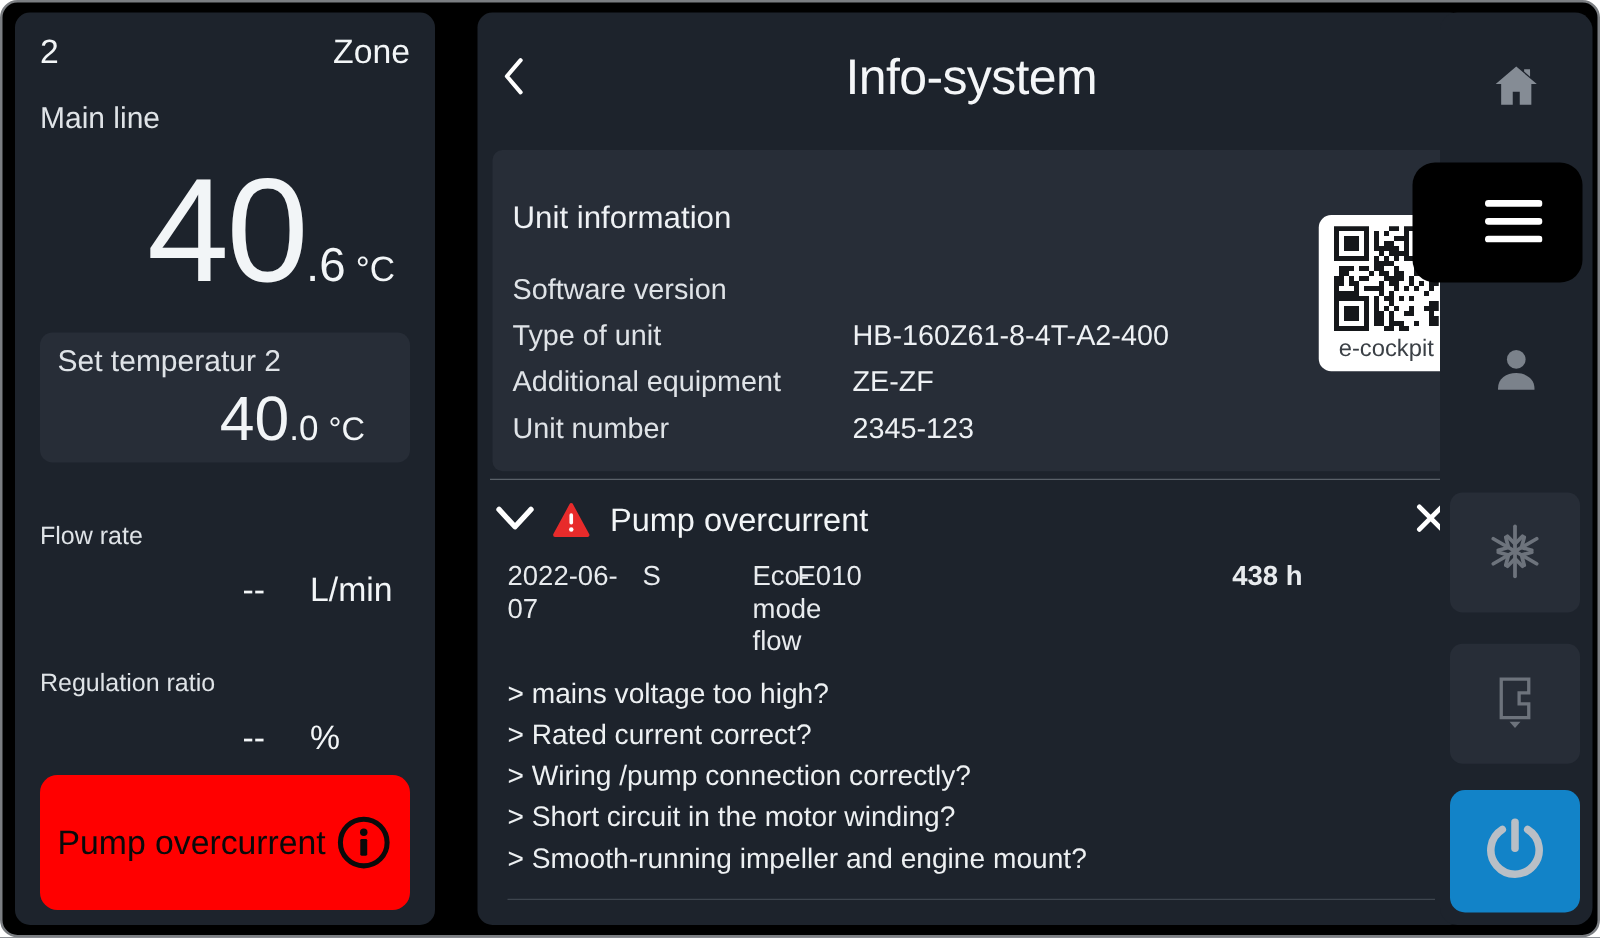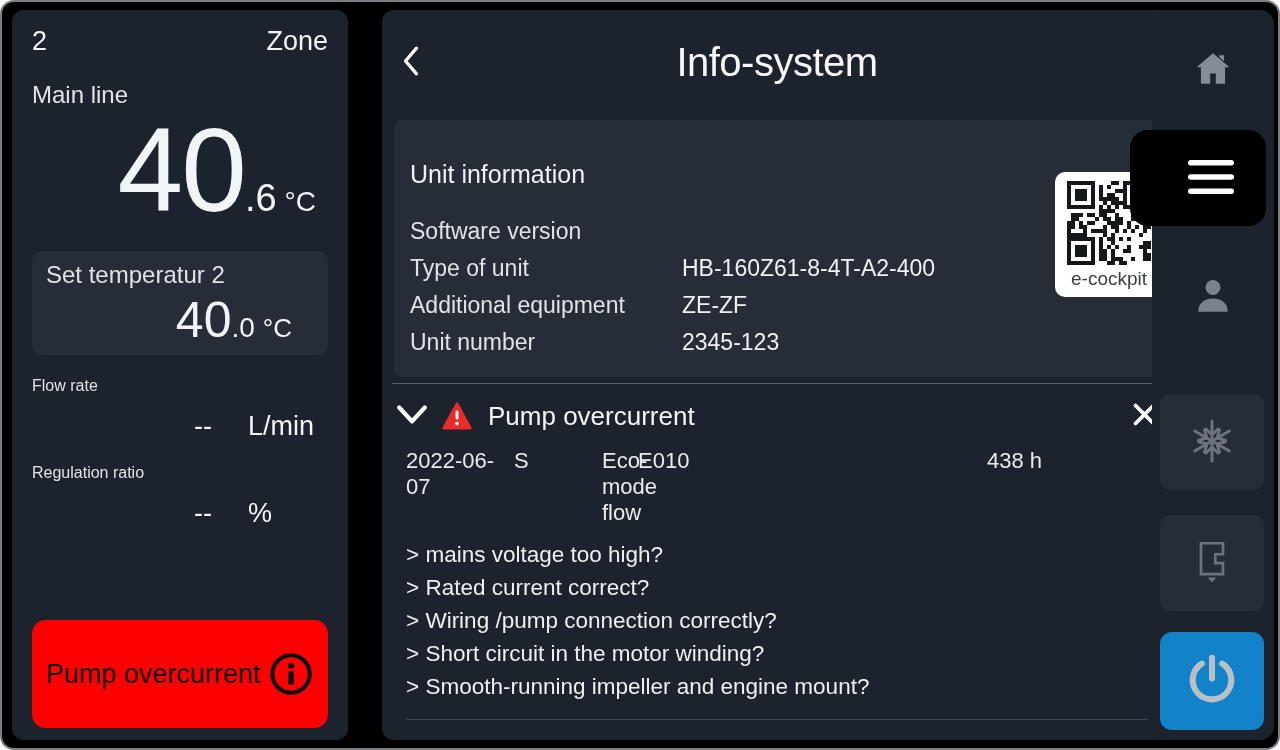--- a/index.html
+++ b/index.html
@@ -10,31 +10,31 @@
   body{background:#fff; font-family:"Liberation Sans", sans-serif; color:var(--txt);}
   .screen{position:relative; width:1280px; height:750px; background:#000;
     border:2px solid #7b7e82; border-radius:14px; overflow:hidden;}
 
   
   .zone-panel{position:absolute; left:10px; top:8px; bottom:8px; width:336px;
     background:var(--panel); border-radius:12px; display:flex; flex-direction:column;
     padding:16px 20px 12px;}
   .zone-row{display:flex; justify-content:space-between; font-size:27px; color:var(--txt);}
   .main-label{margin-top:24px; font-size:24px; color:var(--label);}
-  .main-temp{margin-top:2px; text-align:right; padding-right:12px; white-space:nowrap; line-height:1;}
+  .main-temp{margin-top:17px; text-align:right; padding-right:12px; white-space:nowrap; line-height:1;}
   .main-temp .big{font-size:118px; letter-spacing:-2px;}
   .main-temp .frac{font-size:38px;}
   .main-temp .unit{font-size:28px; margin-left:8px;}
   .set-card{margin-top:22px; background:var(--card); border-radius:10px; padding:10px 14px 10px;}
   .set-card .set-label{font-size:24px; color:var(--label);}
   .set-value{text-align:right; padding-right:22px; margin-top:6px; line-height:1; white-space:nowrap;}
   .set-value .big{font-size:50px;}
   .set-value .frac{font-size:28px;}
   .set-value .unit{font-size:26px; margin-left:8px;}
-  .meas-label{margin-top:22px; font-size:16px; color:var(--label);}
+  .meas-label{margin-top:48px; font-size:20px; color:var(--label);}
   .meas-row{margin-top:16px; display:flex; justify-content:flex-end; align-items:baseline; font-size:27px;}
   .meas-row .val{text-align:right;}
   .meas-row .unit{width:80px; margin-left:36px; text-align:left;}
   .alarm-banner{margin-top:auto; height:108px; background:var(--alarm-red); border-radius:14px;
     display:flex; align-items:center; padding:0 14px; color:#0a0a0a;}
   .alarm-banner .txt{font-size:27px; font-weight:500;}
   .alarm-banner .info{margin-left:auto; display:flex;}
 
   
   .info-panel{position:absolute; left:380px; top:8px; bottom:8px; width:790px;
@@ -55,21 +55,21 @@
   .sep1{border:none; border-top:1px solid #5a6169; margin:6px 10px 0;}
   .sep2{border:none; border-top:1px solid #3e454e; margin:16px 10px 0;}
   .alarm-section{padding:10px 14px 0;}
   .alarm-head{display:flex; align-items:center; height:44px;}
   .collapse-btn{width:36px; display:flex; background:none; border:none; cursor:pointer;}
   .warn-tri{margin-left:10px; display:flex;}
   .alarm-title{margin-left:16px; font-size:26px; color:#f2f5f7;}
   .close-btn{margin-left:auto; background:none; border:none; display:flex; cursor:pointer;}
   .alarm-meta{margin-top:10px; padding-left:10px; display:grid; font-size:22px; color:#e8ebee;
     grid-template-columns:108px 88px 36px 296px 108px 1fr;}
-  .alarm-meta .right{text-align:right;}
+  .alarm-meta .right{text-align:right;font-weight:bold;}
   .alarm-checks{margin-top:12px; padding-left:10px; list-style:none;}
   .alarm-checks li{font-size:22.5px; line-height:33px; color:#edf0f2;}
 
   
   .sidebar{position:absolute; left:1150px; top:8px; bottom:8px; width:122px;
     background:var(--panel); border-radius:14px;}
   .side-btn{position:absolute; left:0; right:0; display:flex; align-items:center; justify-content:center;
     background:none; border:none; cursor:pointer;}
   .btn-home{top:0; height:120px;}
   .menu-active{position:absolute; left:-22px; width:136px; top:120px; height:96px; background:#000;

